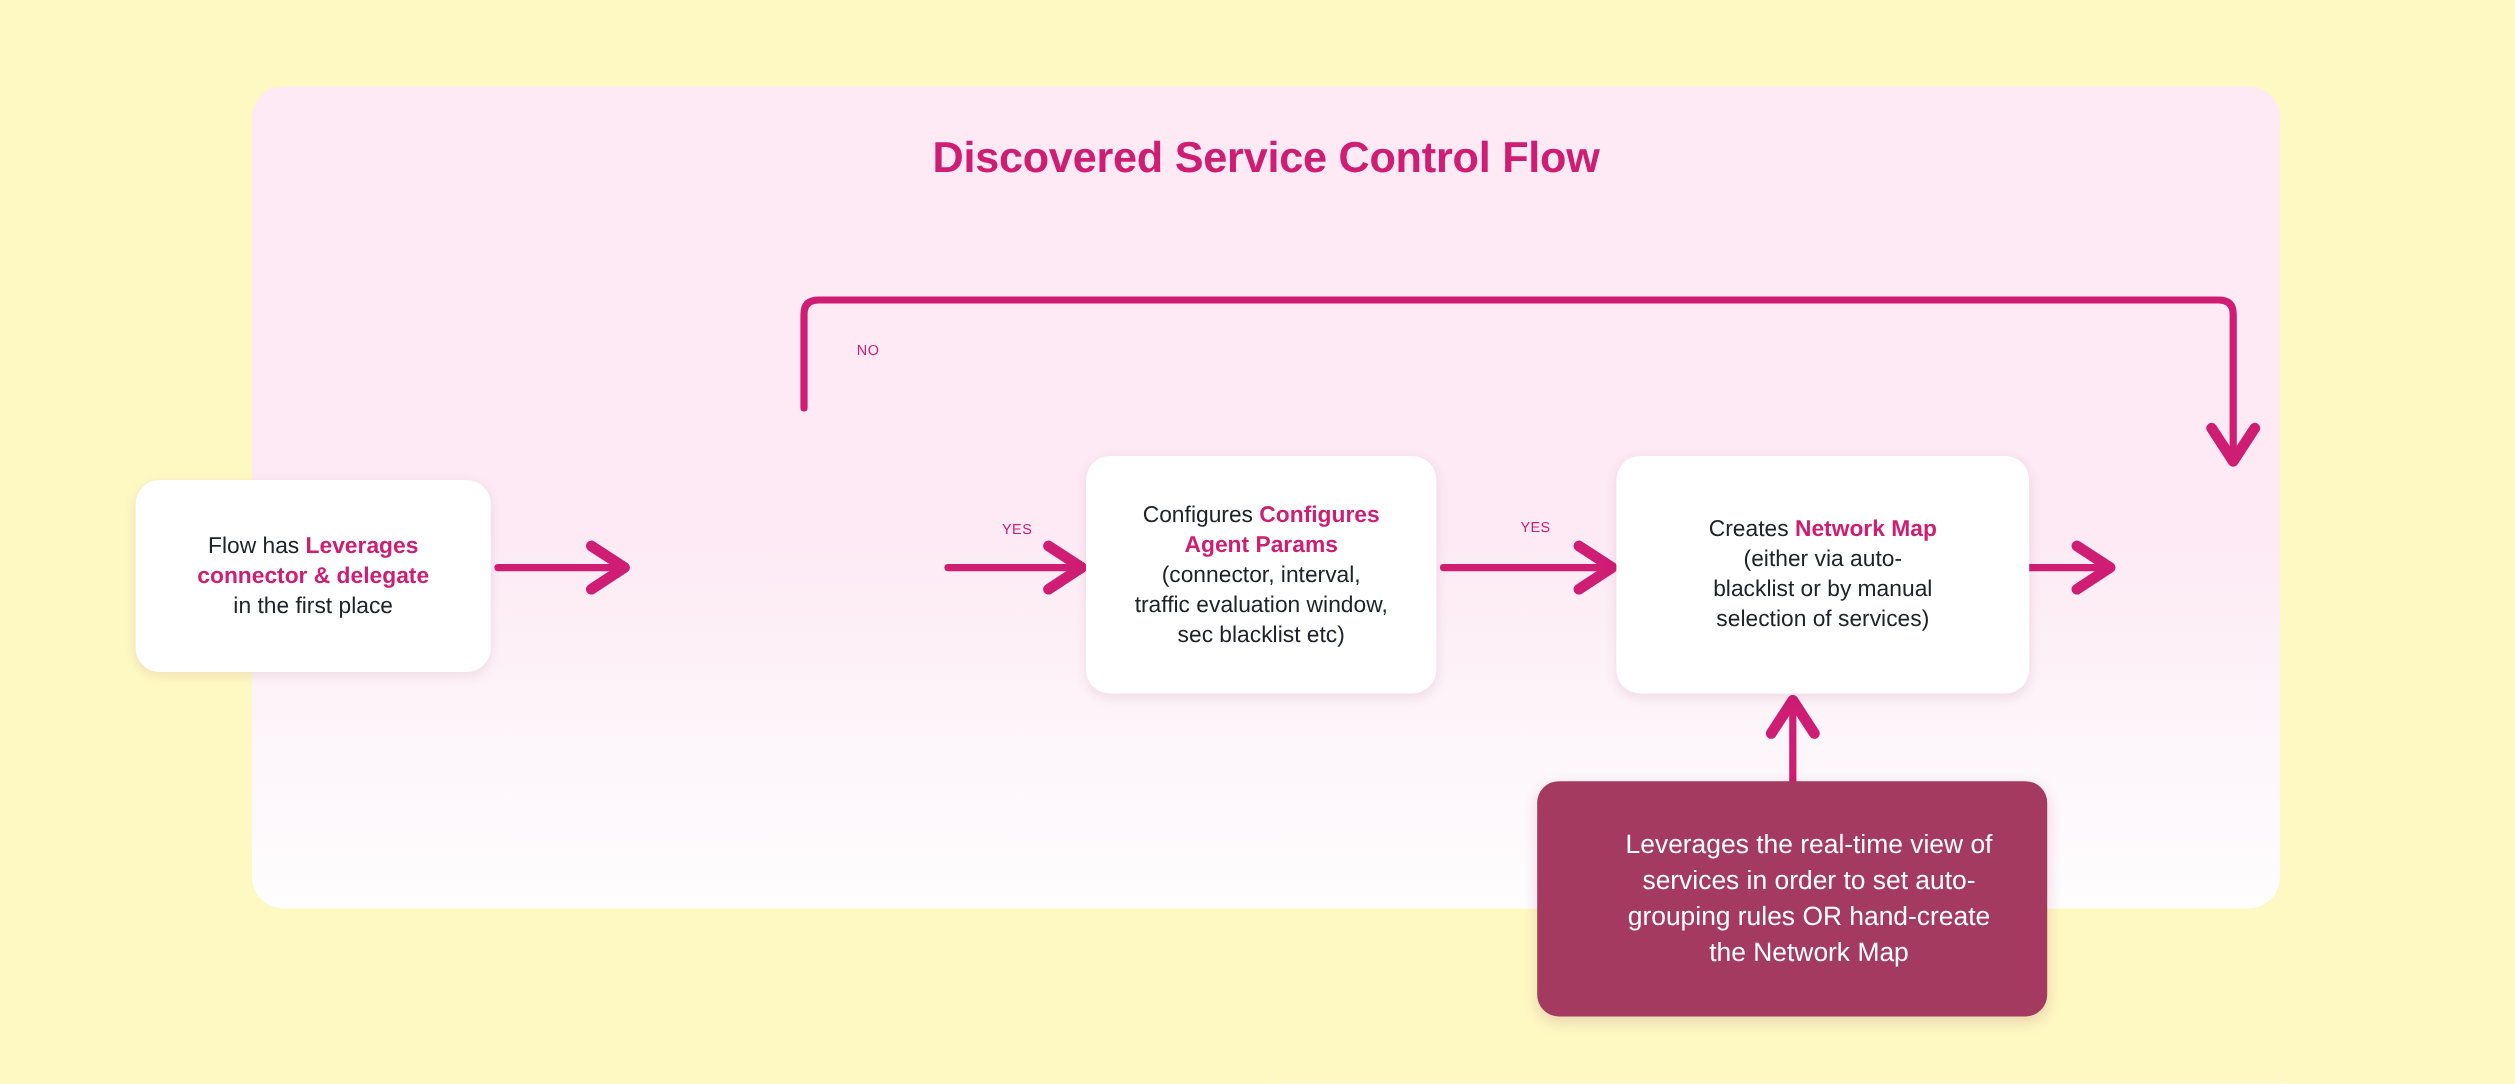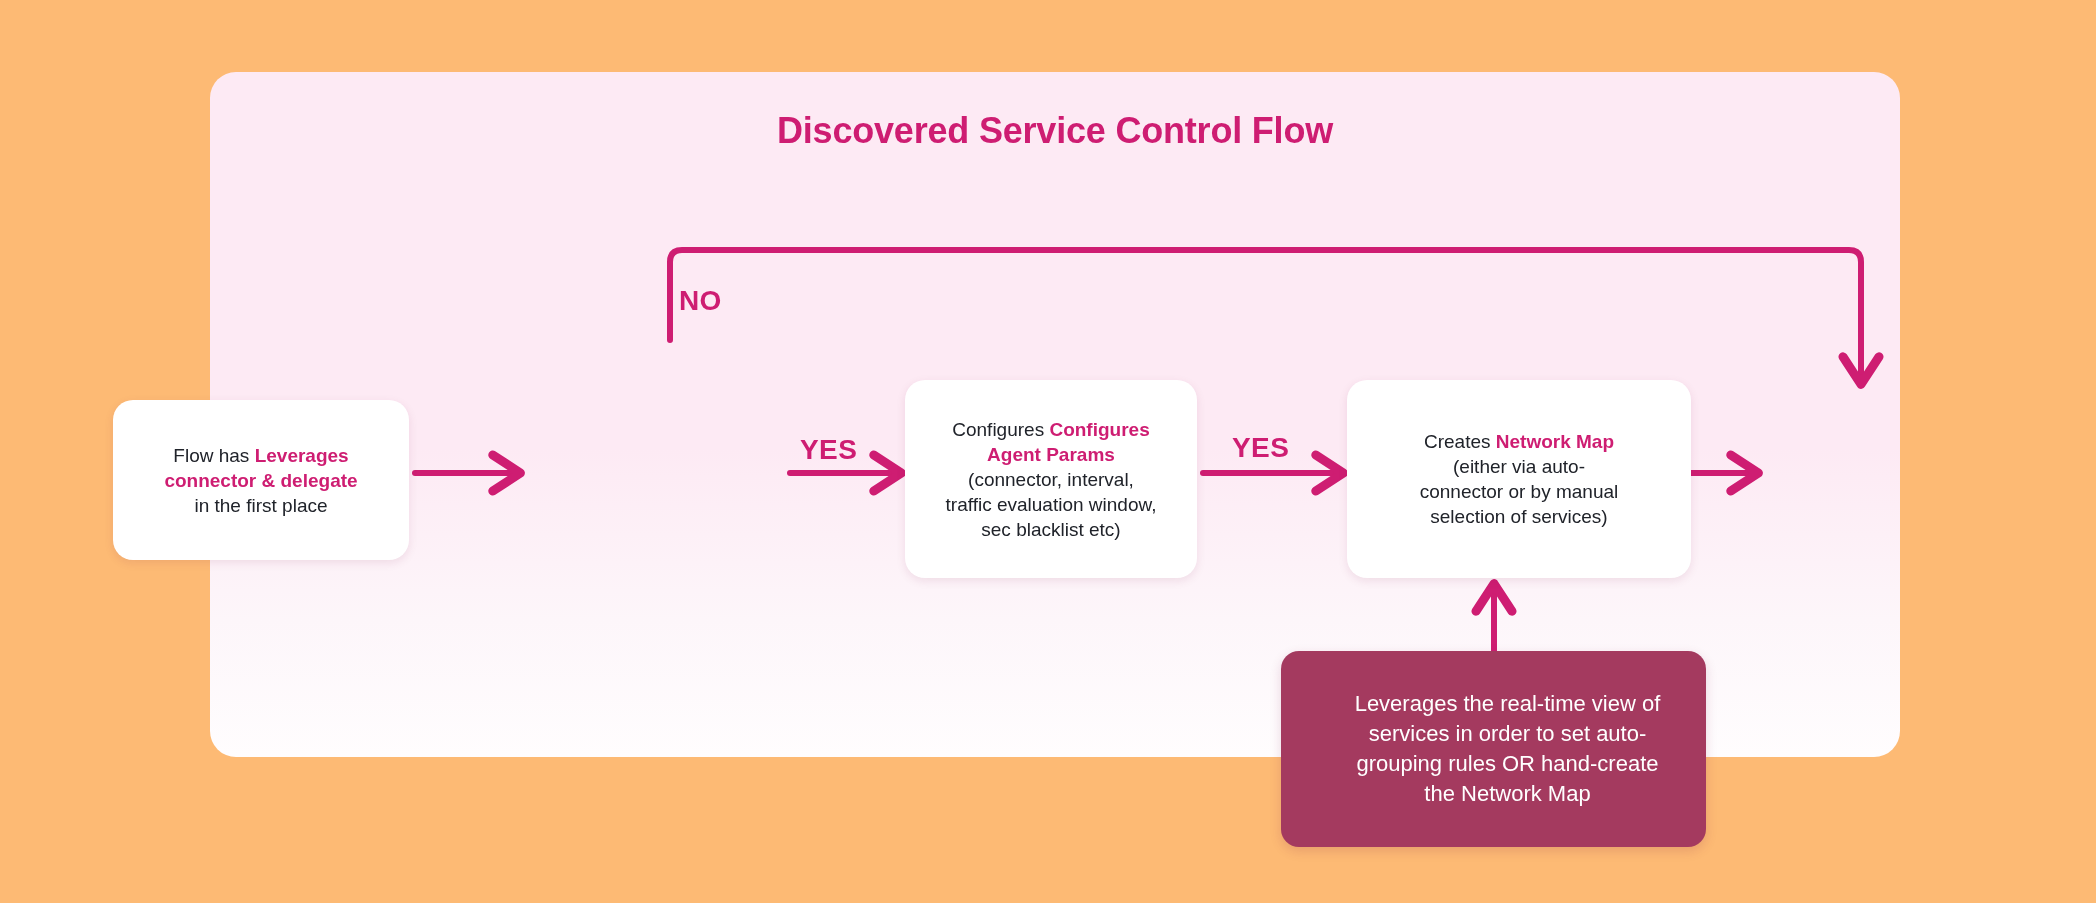--- a/index.html
+++ b/index.html
@@ -11,21 +11,21 @@
     width: 2096px;
     height: 903px;
     font-family: "Liberation Sans", sans-serif;
     overflow: hidden;
   }
 
   #stage {
     position: relative;
     width: 2096px;
     height: 903px;
-    background: #fdba74;
+    background: #fef9c3;
   }
 
   
   #panel {
     position: absolute;
     left: 210px;
     top: 72px;
     width: 1690px;
     height: 685px;
     border-radius: 26px;
@@ -148,24 +148,25 @@
   #node-note .txt {
     font-size: 22px;
     line-height: 30px;
     color: #ffffff;
     padding: 0 18px;
   }
 
   
   .edge-label {
     position: absolute;
-    font-size: 28px;
-    font-weight: bold;
+    font-size: 12px;
+    font-weight: normal;
     color: #ce1d72;
     letter-spacing: 0.4px;
+    margin-left: 35px;
   }
   #lbl-no  { left: 679px; top: 285px; }
   #lbl-yes1{ left: 800px; top: 434px; }
   #lbl-yes2{ left: 1232px; top: 432px; }
 </style>
 </head>
 <body>
 
 <div id="stage">
 
@@ -213,21 +214,21 @@
       <span>(connector, interval,</span><br>
       <span>traffic evaluation window,</span><br>
       <span>sec blacklist etc)</span>
     </div>
   </div>
 
   <div class="node" id="node-map">
     <div class="txt">
       <span>Creates </span><b>Network Map</b><br>
       <span>(either via auto-</span><br>
-      <span>connector or by manual</span><br>
+      <span>blacklist or by manual</span><br>
       <span>selection of services)</span>
     </div>
   </div>
 
 
   <div id="node-note">
     <div class="txt">
       <span>Leverages the real-time view of</span><br>
       <span>services in order to set auto-</span><br>
       <span>grouping rules OR hand-create</span><br>

